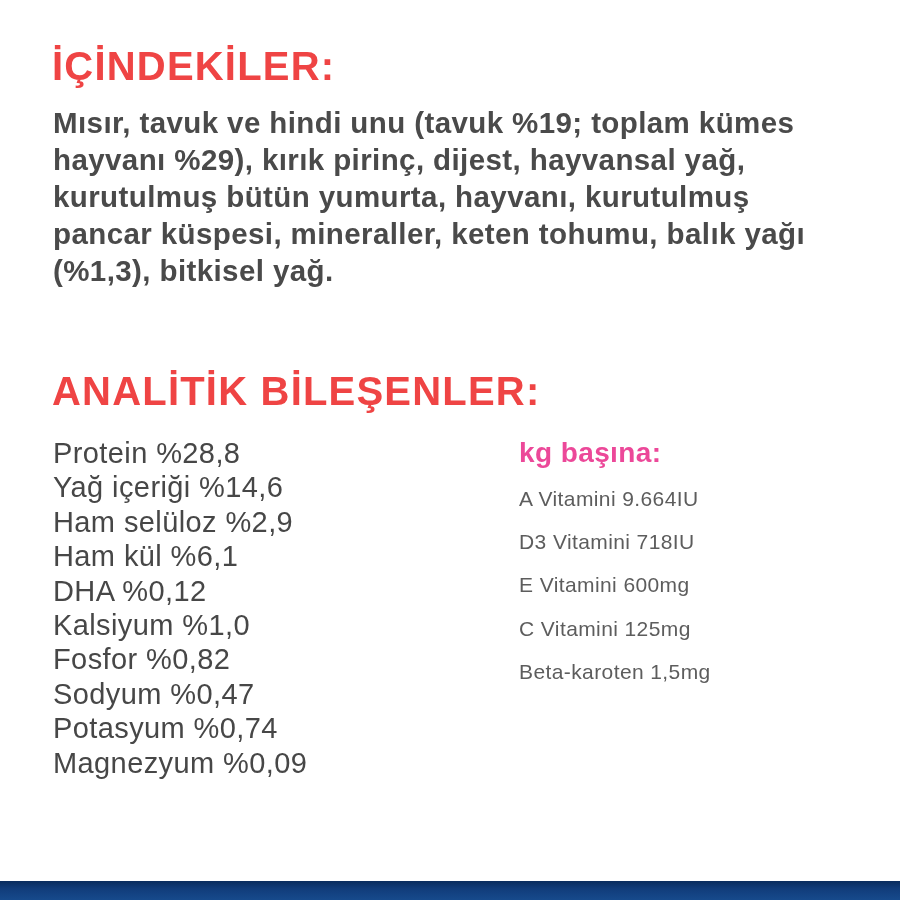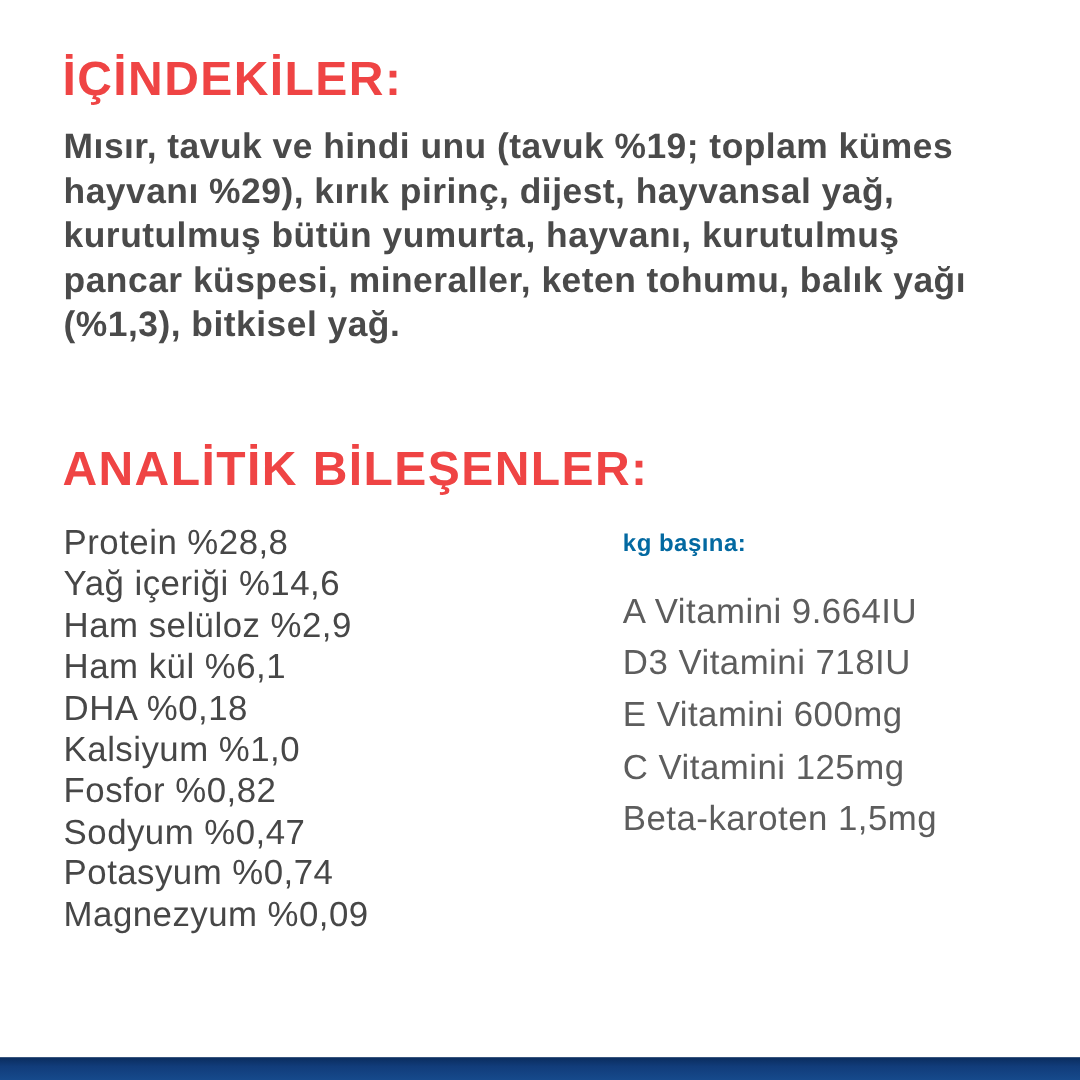--- a/index.html
+++ b/index.html
@@ -51,29 +51,29 @@
     font-size: 29px;
     line-height: 34.4px;
     color: #474747;
     letter-spacing: 0.4px;
   }
   .per-kg-col {
     flex: 1 1 auto;
     color: #5d5d5d;
   }
   .per-kg-heading {
-    font-size: 20px;
+    font-size: 28px;
     font-weight: bold;
-    color: #0369a1;
+    color: #ec4899;
     letter-spacing: 0.4px;
     line-height: 34px;
-    margin-bottom: 19px;
+    margin-bottom: 7px;
   }
   .vitamin-list {
-    font-size: 29px;
+    font-size: 21px;
     line-height: 43.2px;
     letter-spacing: 0.4px;
   }
   .nutrient-col div, .vitamin-list div { white-space: nowrap; }
   .footer-bar {
     position: absolute;
     left: 0;
     right: 0;
     bottom: 0;
     height: 19px;
@@ -97,21 +97,21 @@
 
   <div class="section-heading" id="analytical-heading">ANALİTİK BİLEŞENLER:</div>
 
   <div class="columns">
 
     <div class="nutrient-col">
       <div>Protein %28,8</div>
       <div>Yağ içeriği %14,6</div>
       <div>Ham selüloz %2,9</div>
       <div>Ham kül %6,1</div>
-      <div>DHA %0,18</div>
+      <div>DHA %0,12</div>
       <div>Kalsiyum %1,0</div>
       <div>Fosfor %0,82</div>
       <div>Sodyum %0,47</div>
       <div>Potasyum %0,74</div>
       <div>Magnezyum %0,09</div>
     </div>
 
     <div class="per-kg-col">
       <div class="per-kg-heading">kg başına:</div>
       <div class="vitamin-list">

